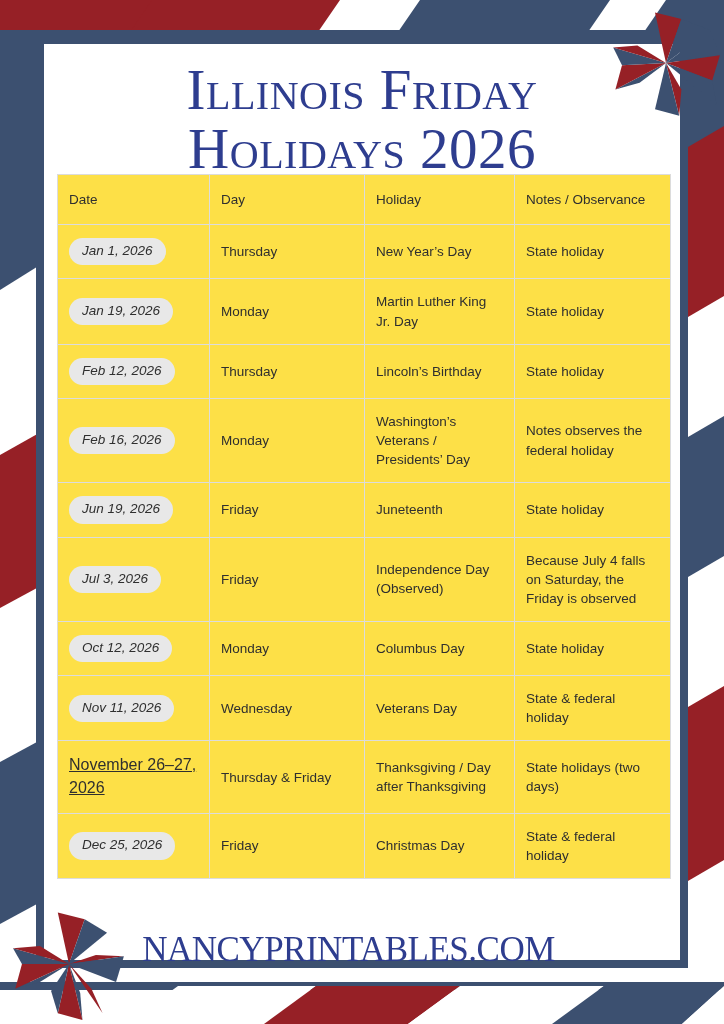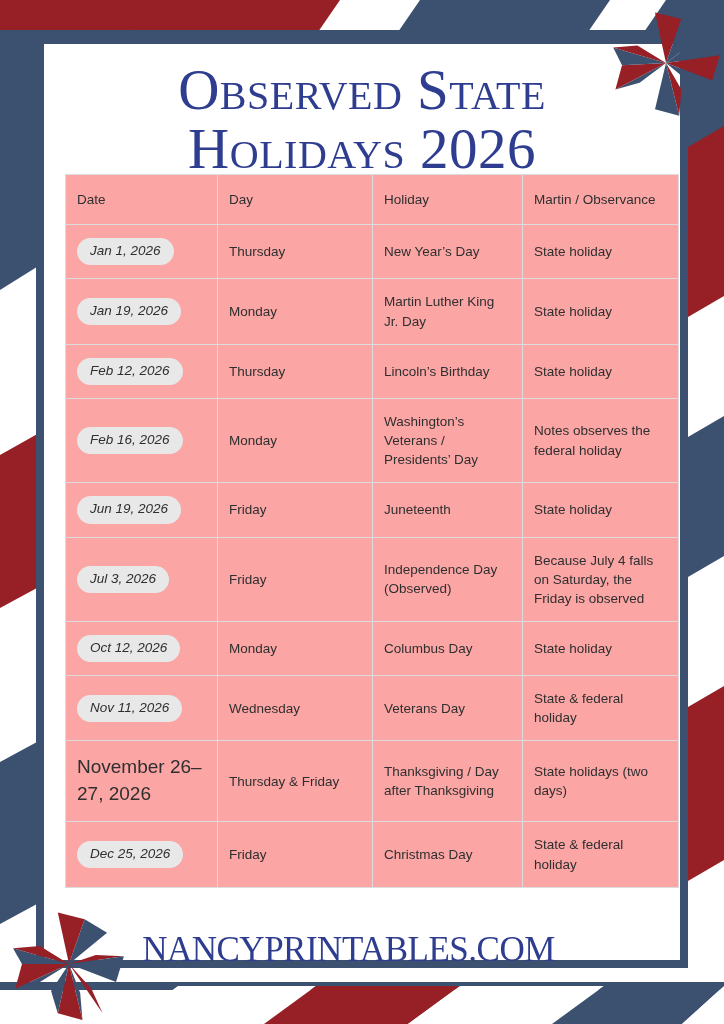--- a/index.html
+++ b/index.html
@@ -67,22 +67,21 @@
     left: 57px;
     top: 174px;
     width: 613px;
     z-index: 3;
   }
 
   table#holiday-table {
     width: 613px;
     border-collapse: collapse;
     table-layout: fixed;
-    background: #fca5a5;
-    margin-left: 8px;
+    background: #fde047;
   }
 
   table#holiday-table col.c-date  { width: 152px; }
   table#holiday-table col.c-day   { width: 155px; }
   table#holiday-table col.c-hol   { width: 150px; }
   table#holiday-table col.c-note  { width: 156px; }
 
   table#holiday-table th,
   table#holiday-table td {
     border: 1px solid #dcdcdc;
@@ -110,23 +109,24 @@
     border-radius: 999px;
     padding: 5px 13px 6px 13px;
     font-size: 13.5px;
     line-height: 1.2;
     color: #2f2f2f;
     white-space: nowrap;
     font-style: italic;
   }
   .date-plain {
     display: inline;
-    font-size: 19px;
+    font-size: 16px;
     line-height: 1.42;
     color: #2f2f2f;
+    text-decoration: underline;
   }
 
   td.note-small { font-size: 11.3px; line-height: 1.45; }
 
   
   #footer-brand {
     position: absolute;
     left: 0;
     top: 932px;
     width: 697px;
@@ -178,38 +178,38 @@
   <polygon points="126,1024 178,986 316,986 264,1024" fill="#ffffff"></polygon>
   <polygon points="264,1024 316,986 460,986 408,1024" fill="#962026"></polygon>
   <polygon points="408,1024 460,986 604,986 552,1024" fill="#ffffff"></polygon>
   <polygon points="552,1024 604,986 724,986 682,1024" fill="#3c5070"></polygon>
   <polygon points="682,1024 724,1024 724,986" fill="#ffffff"></polygon>
 </svg>
 
 <div id="card-frame"></div>
 
 <div id="title-block">
-  <div class="title-line l1">Observed State</div>
+  <div class="title-line l1">Illinois Friday</div>
   <div class="title-line l2">Holidays 2026</div>
 </div>
 
 <div id="holiday-table-wrap">
   <table id="holiday-table">
     <colgroup>
       <col class="c-date">
         <col class="c-day">
         <col class="c-hol">
         <col class="c-note">
     </colgroup>
     <thead>
       <tr>
         <th>Date</th>
         <th>Day</th>
         <th>Holiday</th>
-        <th>Martin / Observance</th>
+        <th>Notes / Observance</th>
       </tr>
     </thead>
     <tbody id="table-body">
         <tr>
           <td><span class="date-pill">Jan 1, 2026</span></td>
           <td>Thursday</td>
           <td>New Year’s Day</td>
           <td>State holiday</td>
         </tr>
         <tr>

